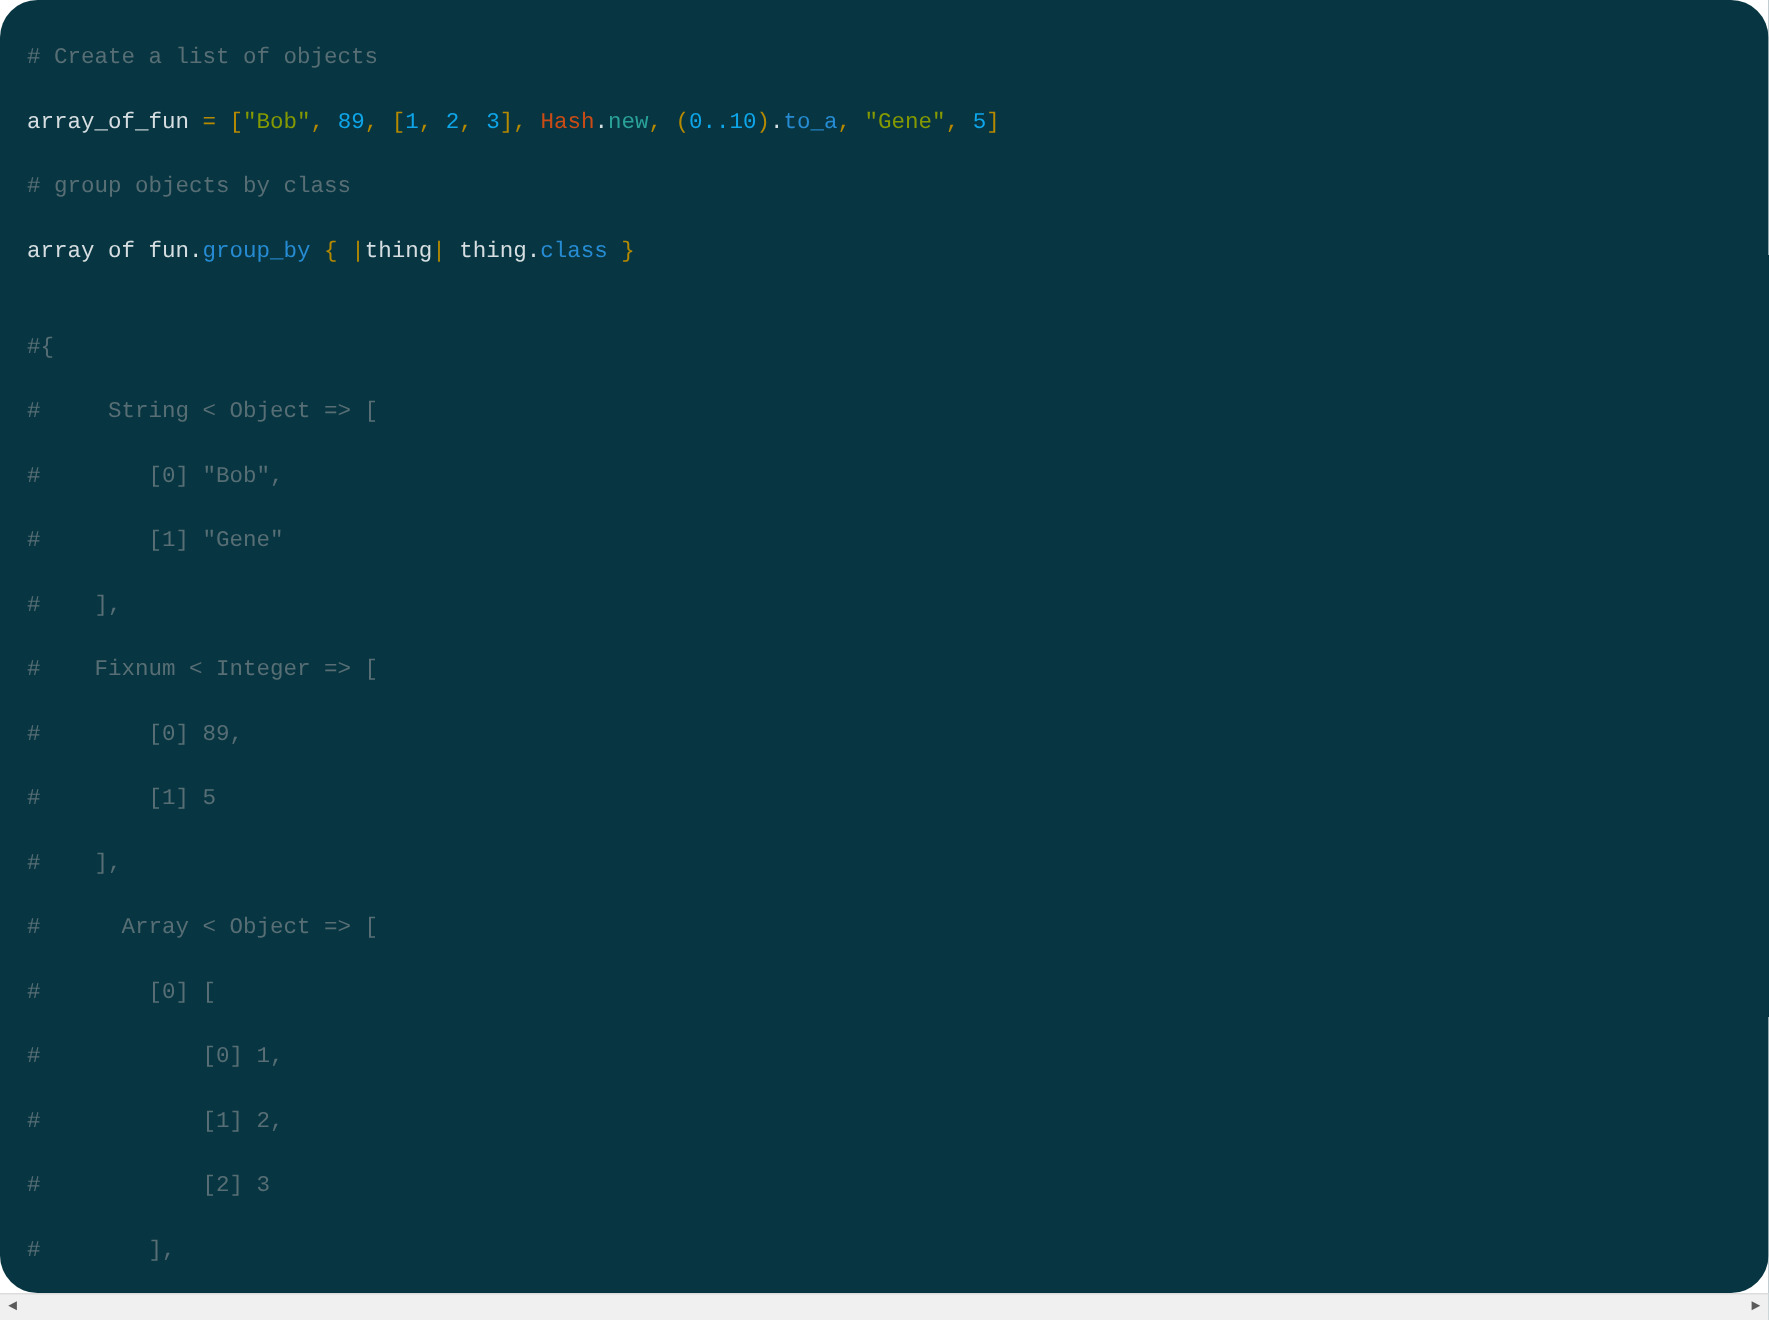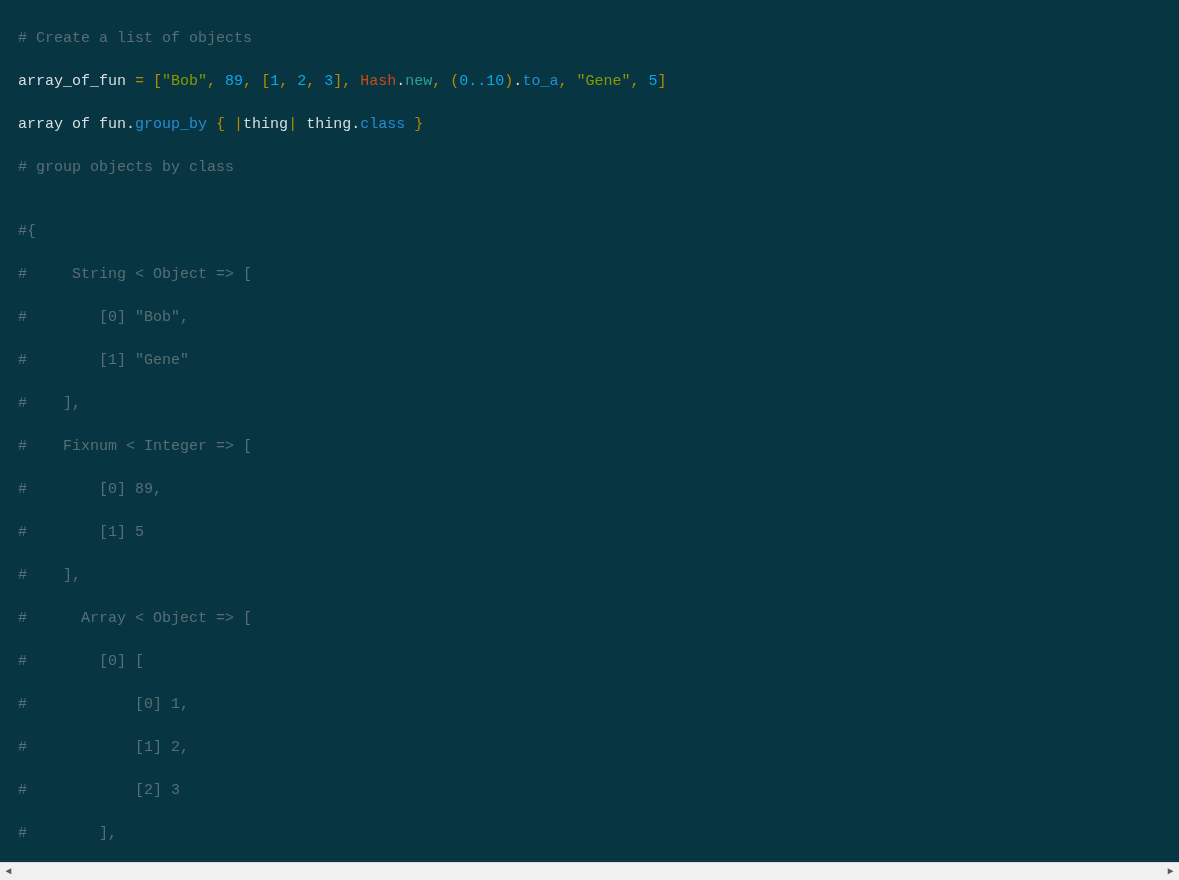--- a/index.html
+++ b/index.html
@@ -22,20 +22,21 @@
   }
   .code-area {
     flex: 1 1 auto;
     background: #073642;
     color: #839496;
     overflow-x: auto;
     overflow-y: hidden;
     white-space: pre;
     padding: 6px 0 6px 18px;
     box-sizing: border-box;
+    border-radius: 25px;
   }
   .code-line {
     white-space: pre;
   }
   .c { color: #586e75; }       
   .w { color: #d7dee1; font-family: Liberation Mono, monospace; }      
   .g { color: #859900; }      
   .y { color: #b58900; }      
   .n { color: #0ea5e9; }      
   .b { color: #268bd2; }      
@@ -65,22 +66,22 @@
     height: 100%;
   }
 </style>
 </head>
 <body>
 
 <div class="frame">
   <div class="code-area">
 <div class="code-line"><span class="c"># Create a list of objects</span></div>
 <div class="code-line"><span class="w">array_of_fun</span><span class="y"> = </span><span class="y">[</span><span class="g">"Bob"</span><span class="y">, </span><span class="n">89</span><span class="y">, </span><span class="y">[</span><span class="n">1</span><span class="y">, </span><span class="n">2</span><span class="y">, </span><span class="n">3</span><span class="y">]</span><span class="y">, </span><span class="r">Hash</span><span class="w">.</span><span class="cy">new</span><span class="y">, </span><span class="y">(</span><span class="n">0..10</span><span class="y">)</span><span class="w">.</span><span class="b">to_a</span><span class="y">, </span><span class="g">"Gene"</span><span class="y">, </span><span class="n">5</span><span class="y">]</span></div>
+<div class="code-line"><span class="c"># group objects by class</span></div>
 <div class="code-line"><span class="w">array</span><span class="w"> of </span><span class="w">fun</span><span class="w">.</span><span class="b">group_by</span><span class="y"> { </span><span class="y">|</span><span class="w">thing</span><span class="y">|</span><span class="w"> thing</span><span class="w">.</span><span class="b">class</span><span class="y"> }</span></div>
-<div class="code-line"><span class="c"># group objects by class</span></div>
 <div class="code-line"><span class="c"></span></div>
 <div class="code-line"><span class="c">#{</span></div>
 <div class="code-line"><span class="c">#     String &lt; Object =&gt; [</span></div>
 <div class="code-line"><span class="c">#        [0] "Bob",</span></div>
 <div class="code-line"><span class="c">#        [1] "Gene"</span></div>
 <div class="code-line"><span class="c">#    ],</span></div>
 <div class="code-line"><span class="c">#    Fixnum &lt; Integer =&gt; [</span></div>
 <div class="code-line"><span class="c">#        [0] 89,</span></div>
 <div class="code-line"><span class="c">#        [1] 5</span></div>
 <div class="code-line"><span class="c">#    ],</span></div>

